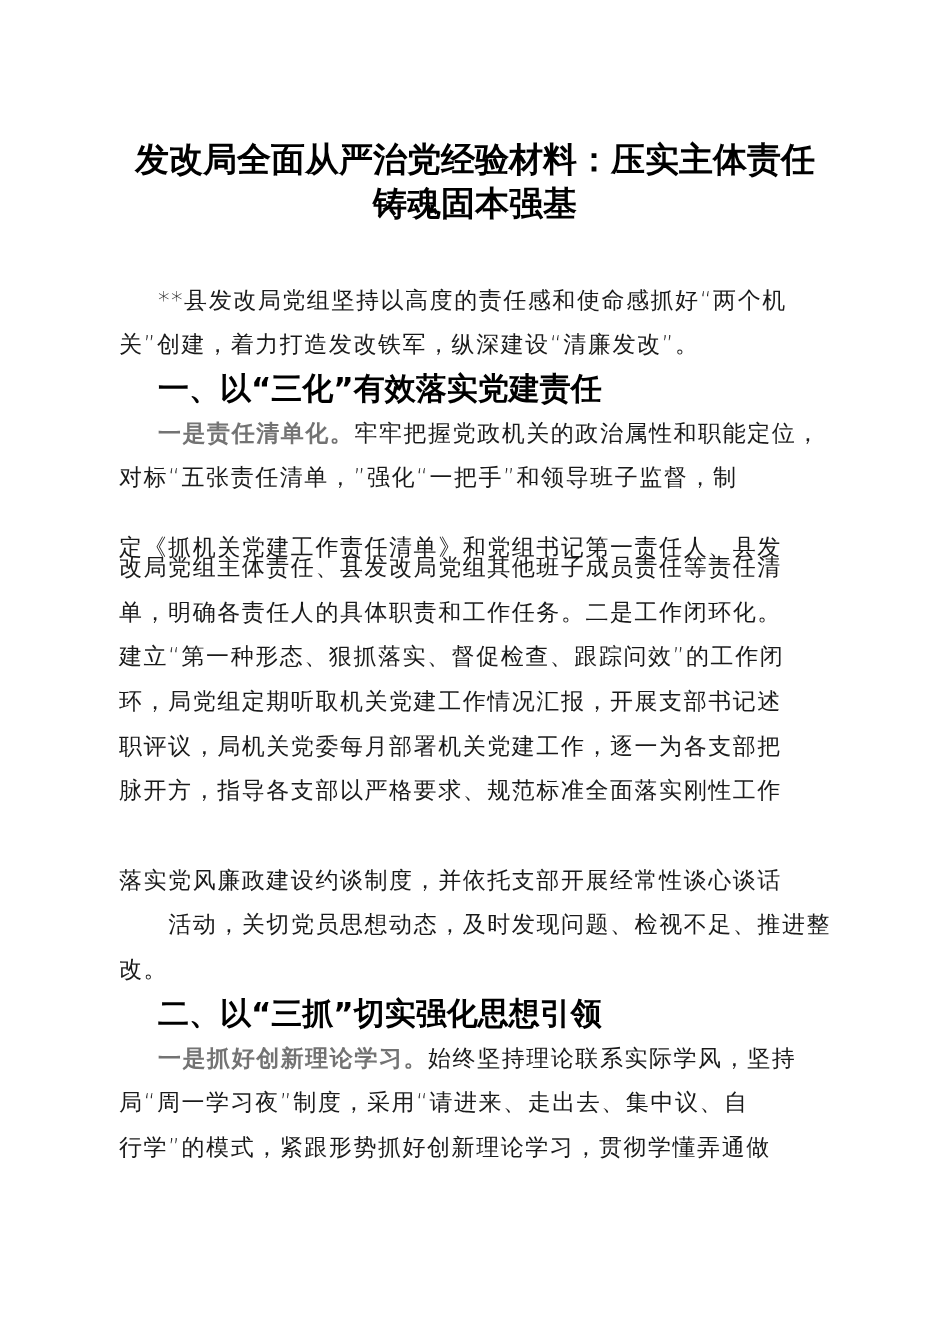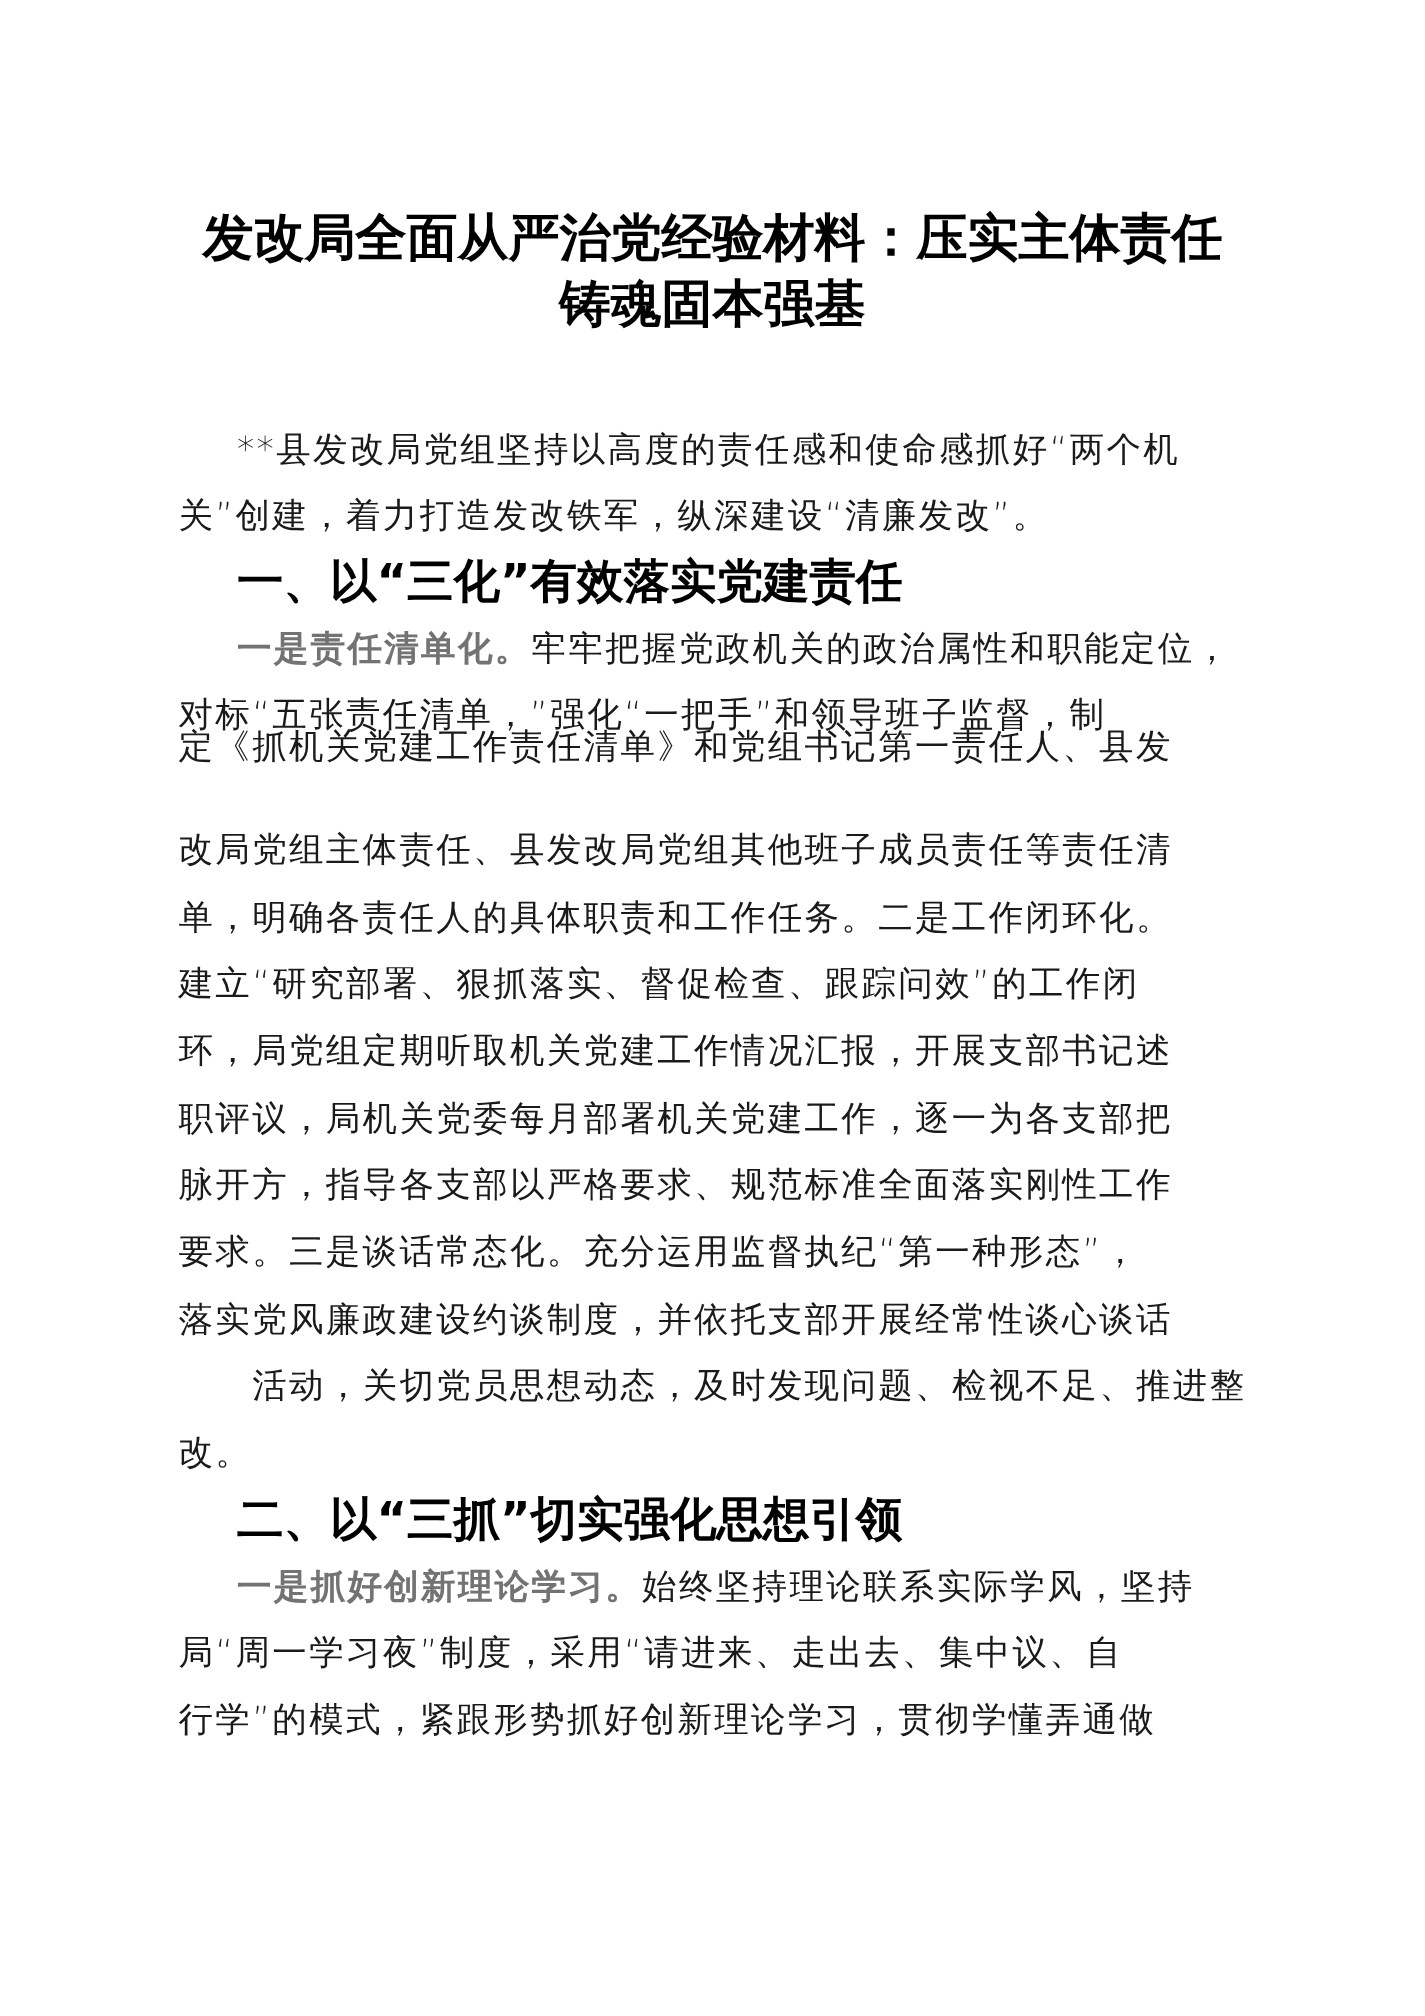--- a/index.html
+++ b/index.html
@@ -21,28 +21,27 @@
   <div class="title t1">发改局全面从严治党经验材料：压实主体责任</div>
   <div class="title t2">铸魂固本强基</div>
 
   <div class="line indent" style="top:285px;">**县发改局党组坚持以高度的责任感和使命感抓好“两个机</div>
   <div class="line" style="top:329px;">关”创建，着力打造发改铁军，纵深建设“清廉发改”。</div>
 
   <div class="head" style="top:373px;">一、以“三化”有效落实党建责任</div>
 
   <div class="line indent" style="top:418px;"><span class="lead">一是责任清单化。</span><span>牢牢把握党政机关的政治属性和职能定位，</span></div>
   <div class="line" style="top:462px;">对标“五张责任清单，”强化“一把手”和领导班子监督，制</div>
-  <div class="line" style="top:483px;">定《抓机关党建工作责任清单》和党组书记第一责任人、县发</div>
+  <div class="line" style="top:532px;">定《抓机关党建工作责任清单》和党组书记第一责任人、县发</div>
   <div class="line" style="top:552px;">改局党组主体责任、县发改局党组其他班子成员责任等责任清</div>
   <div class="line" style="top:597px;">单，明确各责任人的具体职责和工作任务。二是工作闭环化。</div>
-  <div class="line" style="top:641px;">建立“研究部署、狠抓落实、督促检查、跟踪问效”的工作闭</div>
+  <div class="line" style="top:641px;">建立“第一种形态、狠抓落实、督促检查、跟踪问效”的工作闭</div>
   <div class="line" style="top:686px;">环，局党组定期听取机关党建工作情况汇报，开展支部书记述</div>
   <div class="line" style="top:731px;">职评议，局机关党委每月部署机关党建工作，逐一为各支部把</div>
   <div class="line" style="top:775px;">脉开方，指导各支部以严格要求、规范标准全面落实刚性工作</div>
-  <div class="line" style="top:820px;">要求。三是谈话常态化。充分运用监督执纪“第一种形态”，</div>
   <div class="line" style="top:865px;">落实党风廉政建设约谈制度，并依托支部开展经常性谈心谈话</div>
   <div class="line" style="top:909px;text-align:right;">活动，关切党员思想动态，及时发现问题、检视不足、推进整</div>
   <div class="line" style="top:954px;">改。</div>
 
   <div class="head" style="top:998px;">二、以“三抓”切实强化思想引领</div>
 
   <div class="line indent" style="top:1043px;"><span class="lead">一是抓好创新理论学习。</span><span>始终坚持理论联系实际学风，坚持</span></div>
   <div class="line" style="top:1087px;">局“周一学习夜”制度，采用“请进来、走出去、集中议、自</div>
   <div class="line" style="top:1132px;">行学”的模式，紧跟形势抓好创新理论学习，贯彻学懂弄通做</div>
 

